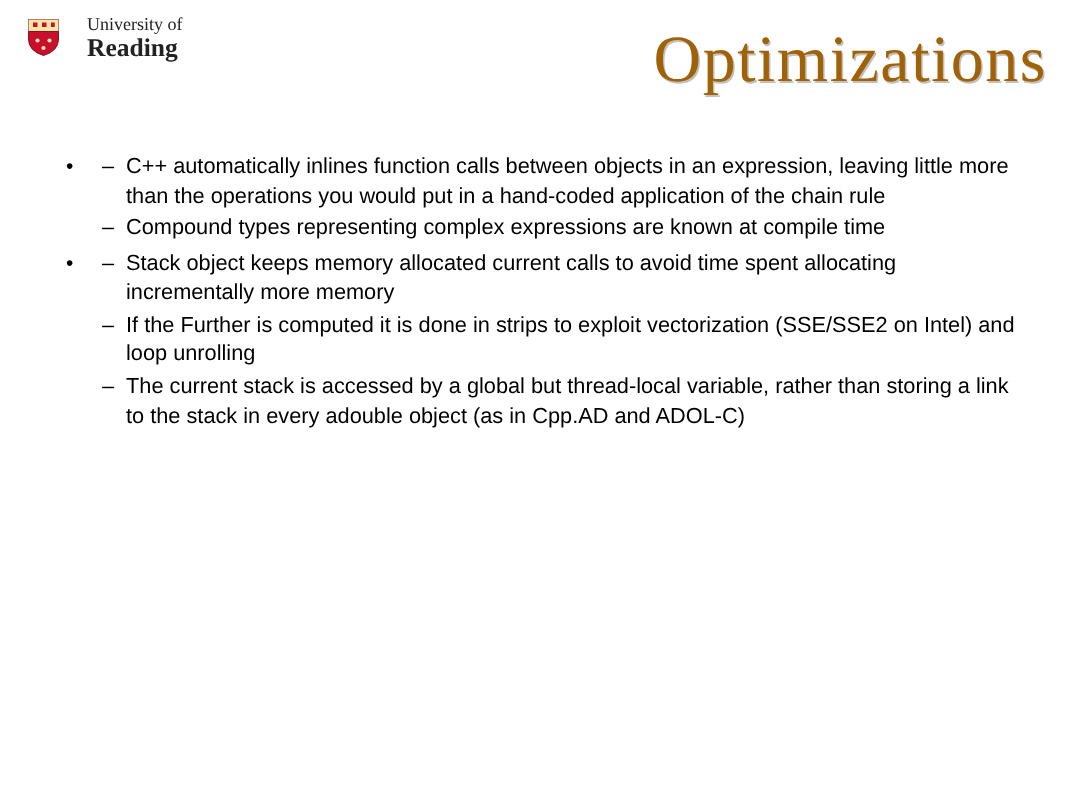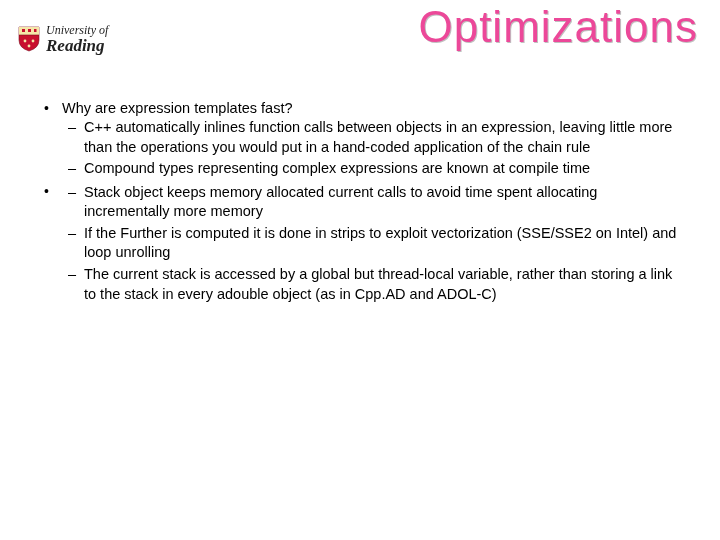--- a/index.html
+++ b/index.html
@@ -12,47 +12,46 @@
     overflow: hidden;
     position: relative;
   }
   .header {
     position: relative;
     height: 70px;
     width: 100%;
   }
   .logo {
     position: absolute;
-    top: 24px;
+    top: 10px;
     left: 18px;
     display: flex;
     align-items: center;
-    gap: 6px;
-    font-style: italic;
+    gap: 18px;
   }
   .logo-shield {
     width: 22px;
     height: 26px;
   }
   .logo-text {
     font-family: Georgia, "Times New Roman", serif;
     line-height: 1.05;
     font-size: 12px;
     color: #222;
   }
   .logo-text .uni { font-weight: normal; }
   .logo-text .reading { font-weight: bold; font-size: 17px; }
   .title {
     position: absolute;
     right: 22px;
-    top: 2px;
-    font-family: Liberation Sans, sans-serif;
+    top: 14px;
+    font-family: Liberation Serif, serif;
     font-size: 44px;
     font-weight: normal;
-    color: #ec4899;
+    color: #a16207;
     letter-spacing: 1px;
     text-shadow: 1px 1px 0 #c0c0c0;
   }
   .content {
     position: absolute;
     top: 100px;
     left: 40px;
     right: 40px;
     font-size: 14.5px;
     color: #000;
@@ -113,21 +112,20 @@
       <div class="uni">University of</div>
       <div class="reading">Reading</div>
     </div>
   </div>
   <div class="title">Optimizations</div>
 </div>
 
 <div class="content">
   <ul class="top">
     <li>
-      <span class="q-head">Why are expression templates fast?</span>
       <ul class="sub">
         <li>C++ automatically inlines function calls between objects in an expression, leaving little more than the operations you would put in a hand-coded application of the chain rule</li>
         <li>Compound types representing complex expressions are known at compile time</li>
       </ul>
     </li>
     <li>
       <ul class="sub">
         <li>Stack object keeps memory allocated current calls to avoid time spent allocating incrementally more memory</li>
         <li>If the Further is computed it is done in strips to exploit vectorization (SSE/SSE2 on Intel) and loop unrolling</li>
         <li>The current stack is accessed by a global but thread-local variable, rather than storing a link to the stack in every adouble object (as in Cpp.AD and ADOL-C)</li>

